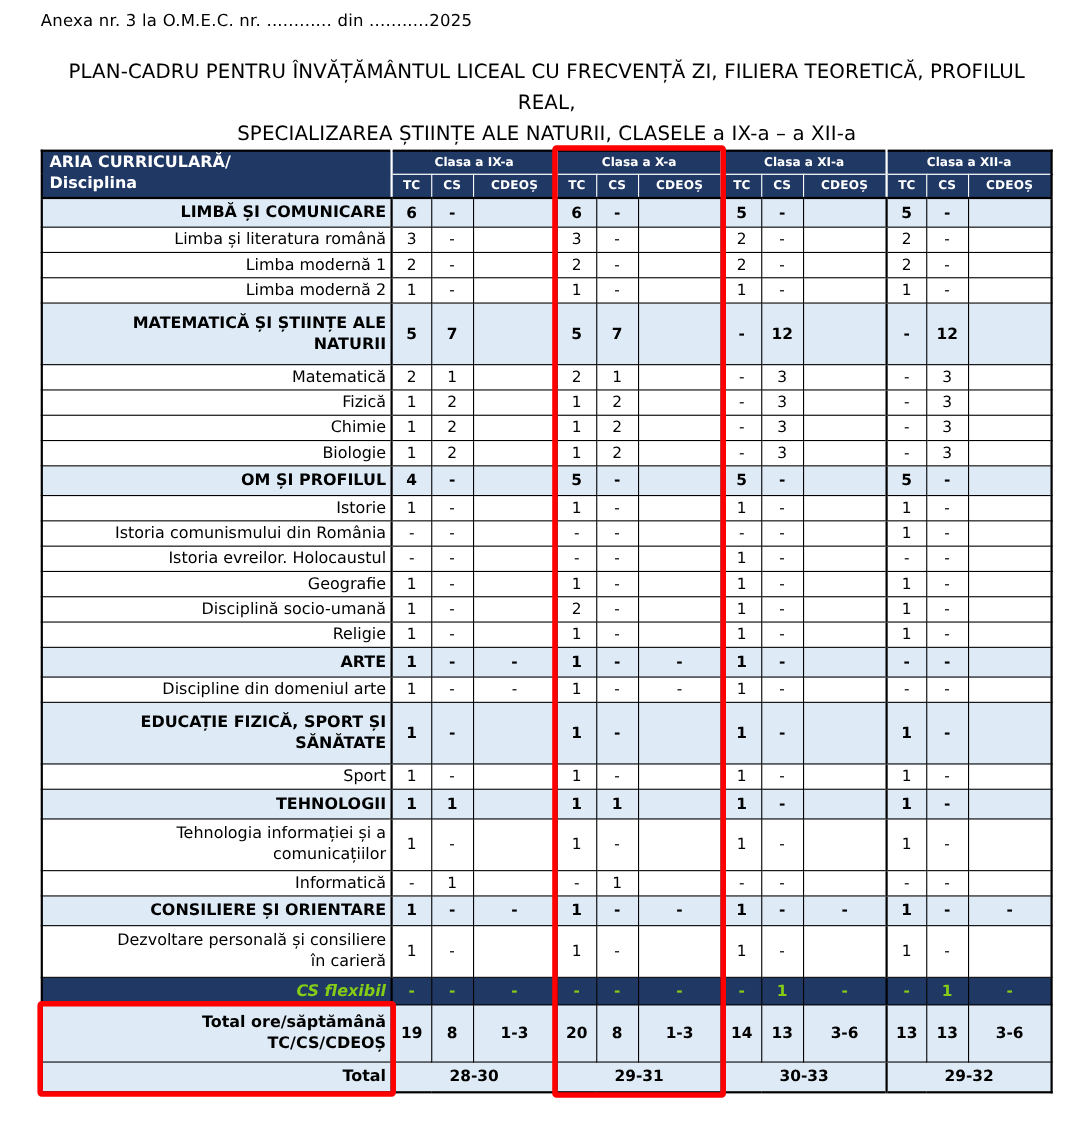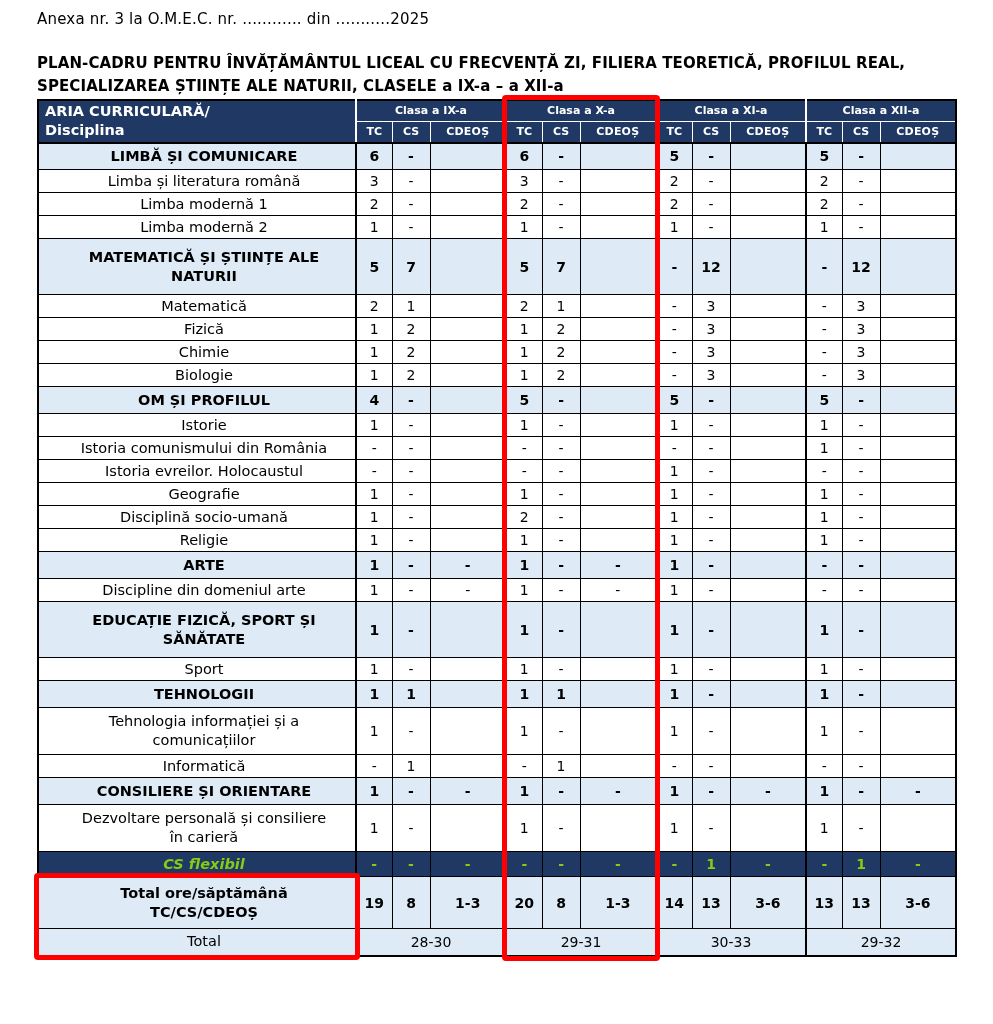--- a/index.html
+++ b/index.html
@@ -9,53 +9,53 @@
   }
   *{box-sizing:border-box;}
   html,body{margin:0;padding:0;background:#fff;}
   body{
     width:993px;height:1024px;overflow:hidden;
     font-family:"DejaVu Sans","Liberation Sans",sans-serif;color:#000;
   }
   .page{padding:10px 36px 0 37px;}
   .annex{font-size:15px;letter-spacing:.2px;}
   .title{
-    margin-top:24px;text-align:left;font-weight:bold;
-    font-size:15px;line-height:1.55;letter-spacing:.1px;
+    margin-top:24px;text-align:center;font-weight:normal;
+    font-size:18px;line-height:1.55;letter-spacing:.1px;
   }
   .table-wrap{position:relative;margin-top:0;}
   table{
     border-collapse:collapse;table-layout:fixed;width:918px;
     border:2px solid #000;
   }
   th,td{padding:1px 2px;vertical-align:middle;}
   thead th{
     background:var(--header-bg);color:#fff;font-weight:bold;
     font-size:11px;border:1px solid #fff;text-align:center;
   }
   thead th.group-start{border-left:2px solid #fff;}
   thead tr.thead-sub th, thead th.corner{border-bottom:2px solid #000;}
   th.corner{text-align:left;padding-left:6px;font-size:14.5px;line-height:1.35;}
   th.cdeos{font-size:11px;letter-spacing:.2px;}
   tbody td{
     border:1px solid #000;font-size:14px;text-align:center;
   }
   tbody td.group-start{border-left:2px solid #000;}
   td.label-cell{
-    text-align:center;padding-left:18px;padding-right:4px;
+    text-align:right;padding-left:18px;padding-right:4px;
     font-size:14.5px;white-space:pre-line;line-height:1.3;
   }
   .row-discipline td{height:23px;}
   .row-discipline.tall td{height:47px;}
   .row-category td{height:27px;background:var(--band-bg);font-weight:bold;}
   .row-category.tall td{height:56px;}
   .row-cs td{height:25px;background:var(--header-bg);color:#84cc16;font-weight:bold;}
   .row-cs td.label-cell{font-style:italic;}
   .row-totalweek td{height:52px;background:var(--band-bg);font-weight:bold;}
-  .row-total td{height:27px;background:var(--band-bg);font-weight:normal;}
+  .row-total td{height:27px;background:var(--band-bg);font-weight:bold;}
   .red-box{
     position:absolute;border:5px solid var(--highlight);
     border-radius:4px;pointer-events:none;z-index:5;
   }
 </style>
 </head>
 <body>
 
 <div class="page">
 

